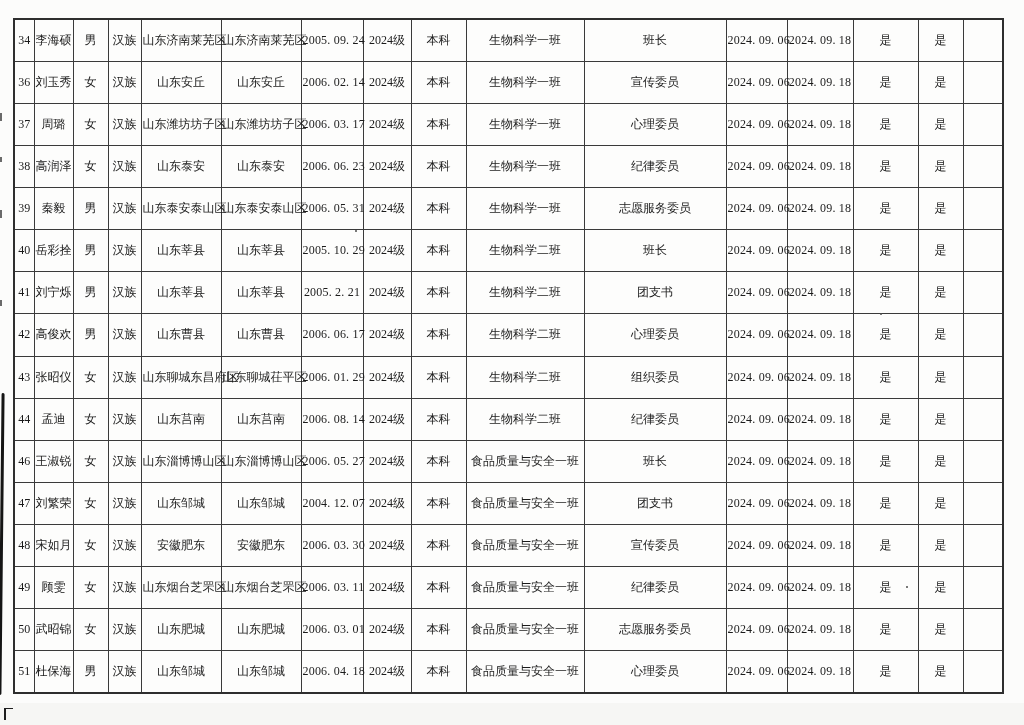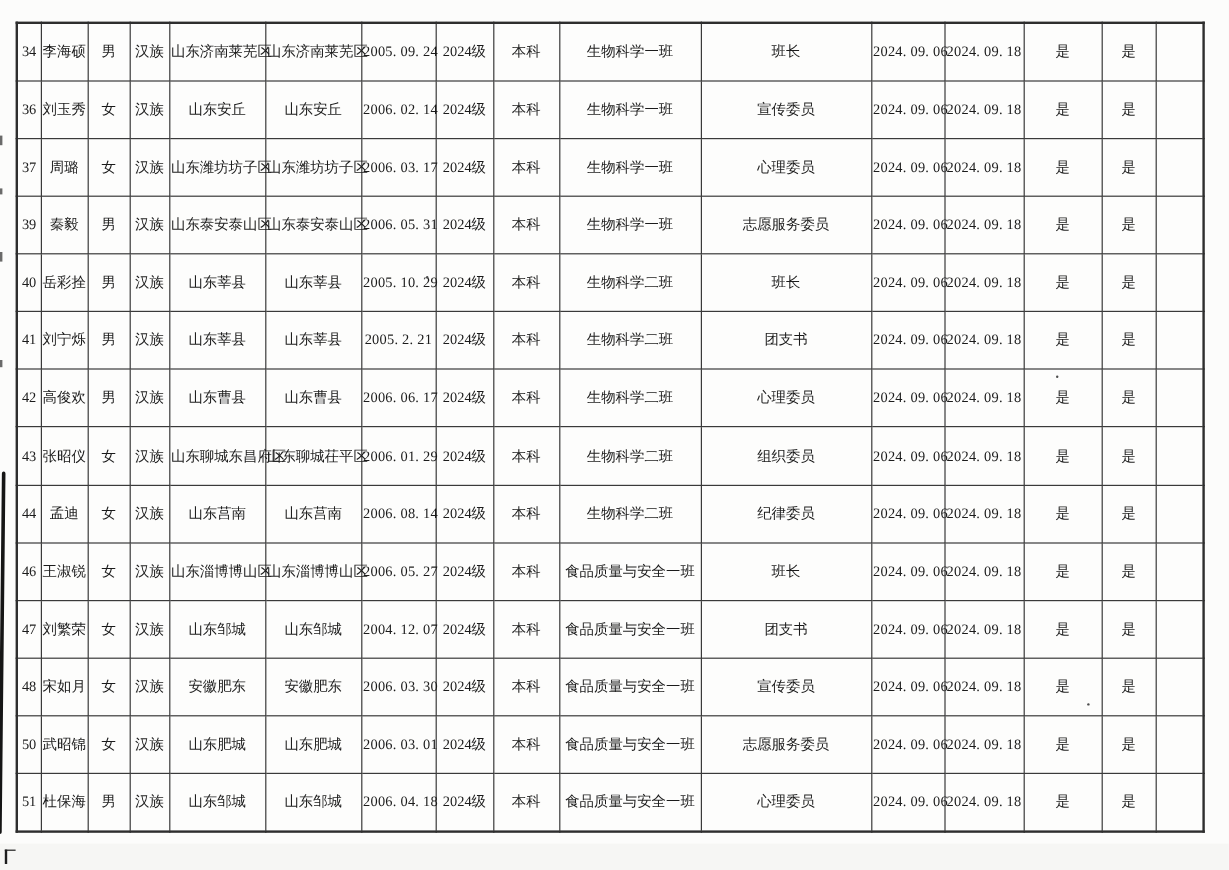--- a/index.html
+++ b/index.html
@@ -135,20 +135,38 @@
           <td class="c-level">本科</td>
           <td class="c-class_name">生物科学一班</td>
           <td class="c-position">心理委员</td>
           <td class="c-join_date">2024. 09. 06</td>
           <td class="c-confirm_date">2024. 09. 18</td>
           <td class="c-flag1">是</td>
           <td class="c-flag2">是</td>
           <td class="c-extra"></td>
         </tr>
         <tr class="row">
+          <td class="c-no">38</td>
+          <td class="c-name">高润泽</td>
+          <td class="c-gender">女</td>
+          <td class="c-ethnicity">汉族</td>
+          <td class="c-birthplace">山东泰安</td>
+          <td class="c-origin">山东泰安</td>
+          <td class="c-birth_date">2006. 06. 23</td>
+          <td class="c-grade">2024级</td>
+          <td class="c-level">本科</td>
+          <td class="c-class_name">生物科学一班</td>
+          <td class="c-position">纪律委员</td>
+          <td class="c-join_date">2024. 09. 06</td>
+          <td class="c-confirm_date">2024. 09. 18</td>
+          <td class="c-flag1">是</td>
+          <td class="c-flag2">是</td>
+          <td class="c-extra"></td>
+        </tr>
+        <tr class="row">
           <td class="c-no">39</td>
           <td class="c-name">秦毅</td>
           <td class="c-gender">男</td>
           <td class="c-ethnicity">汉族</td>
           <td class="c-birthplace">山东泰安泰山区</td>
           <td class="c-origin">山东泰安泰山区</td>
           <td class="c-birth_date">2006. 05. 31</td>
           <td class="c-grade">2024级</td>
           <td class="c-level">本科</td>
           <td class="c-class_name">生物科学一班</td>
@@ -290,20 +308,38 @@
           <td class="c-name">宋如月</td>
           <td class="c-gender">女</td>
           <td class="c-ethnicity">汉族</td>
           <td class="c-birthplace">安徽肥东</td>
           <td class="c-origin">安徽肥东</td>
           <td class="c-birth_date">2006. 03. 30</td>
           <td class="c-grade">2024级</td>
           <td class="c-level">本科</td>
           <td class="c-class_name">食品质量与安全一班</td>
           <td class="c-position">宣传委员</td>
+          <td class="c-join_date">2024. 09. 06</td>
+          <td class="c-confirm_date">2024. 09. 18</td>
+          <td class="c-flag1">是</td>
+          <td class="c-flag2">是</td>
+          <td class="c-extra"></td>
+        </tr>
+        <tr class="row">
+          <td class="c-no">49</td>
+          <td class="c-name">顾雯</td>
+          <td class="c-gender">女</td>
+          <td class="c-ethnicity">汉族</td>
+          <td class="c-birthplace">山东烟台芝罘区</td>
+          <td class="c-origin">山东烟台芝罘区</td>
+          <td class="c-birth_date">2006. 03. 11</td>
+          <td class="c-grade">2024级</td>
+          <td class="c-level">本科</td>
+          <td class="c-class_name">食品质量与安全一班</td>
+          <td class="c-position">纪律委员</td>
           <td class="c-join_date">2024. 09. 06</td>
           <td class="c-confirm_date">2024. 09. 18</td>
           <td class="c-flag1">是</td>
           <td class="c-flag2">是</td>
           <td class="c-extra"></td>
         </tr>
         <tr class="row">
           <td class="c-no">50</td>
           <td class="c-name">武昭锦</td>
           <td class="c-gender">女</td>

